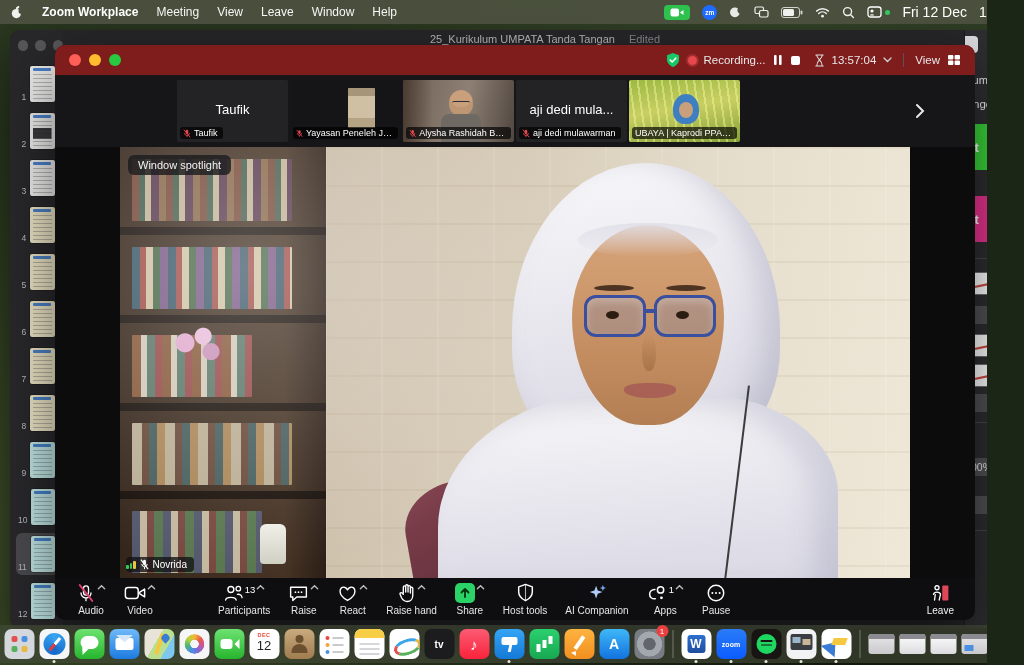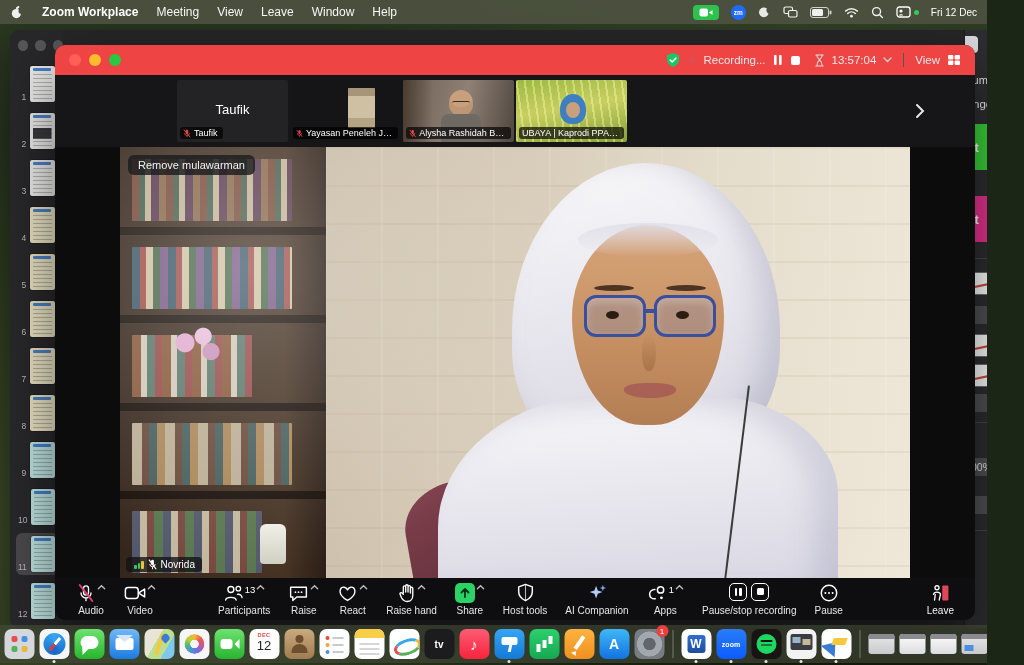--- a/index.html
+++ b/index.html
@@ -13,21 +13,21 @@
   #menubar{position:absolute;left:0;top:0;width:1024px;height:24px;background:rgba(76,81,63,.92);display:flex;align-items:center;color:#fff;font-size:12px;padding:0 10px;z-index:60}
   .mb-left{display:flex;align-items:center;gap:18px}
   .mb-app{font-weight:bold}
   .mb-item{opacity:.95}
   .mb-right{margin-left:auto;display:flex;align-items:center;gap:12px}
   .mb-cam{width:26px;height:15px;background:#2ec14e;border-radius:4px;display:flex;align-items:center;justify-content:center}
   .mb-zm{width:15px;height:15px;border-radius:50%;background:#1f6bff;color:#fff;font-size:6.5px;font-weight:bold;display:flex;align-items:center;justify-content:center}
   .mb-ico{display:flex;align-items:center;opacity:.92}
   .mb-user{display:flex;align-items:center;gap:3px}
   .gdot{width:5px;height:5px;border-radius:50%;background:#34c759}
-  .mb-date{font-size:10px}
+  .mb-date{font-size:14px}
   
   #docwin{position:absolute;left:10px;top:30px;width:1014px;height:598px;background:#262629;border-radius:10px;z-index:5;box-shadow:0 14px 40px rgba(0,0,0,.45)}
   .doc-title{position:absolute;left:420px;top:3px;width:420px;display:flex;gap:14px;align-items:center;font-size:11px;color:#b7b7ba;white-space:nowrap;overflow:hidden}
   .doc-title .edited{color:#86868a}
   #docsidebar{position:absolute;left:0;top:0;width:53px;height:598px;background:#28282b;border-radius:10px 0 0 10px;padding:8px 0 0 6px;overflow:hidden}
   .sb-dots{display:flex;gap:7px;margin:2px 0 12px 2px}
   .sb-dots i{width:11px;height:11px;border-radius:50%;background:#57575a}
   .pg-row{display:flex;align-items:flex-end;gap:4px;padding:3px 4px 3px 2px;margin:0 4px 5px 0;border-radius:6px}
   .pg-row.sel{background:rgba(255,255,255,.16)}
   .pg-num{font-size:8.5px;color:#b9b9bc;width:9px;text-align:right}
@@ -52,21 +52,21 @@
   .dp-swatch{position:absolute;left:-12px;right:9px;height:23px;border-radius:12px;background:#fff;border:1px solid #707075;overflow:hidden}
   .dp-swatch::before{content:"";position:absolute;left:-6px;right:-6px;top:50%;height:2px;background:#d24a43;transform:rotate(-12deg)}
   .dp-step{position:absolute;left:-12px;right:9px;height:18px;border-radius:5px;background:#515157;display:flex;align-items:center;justify-content:flex-end;padding-right:3px}
   .dp-zoomtxt{font-size:10.5px;color:#ececee;margin-right:8px}
   .stepbox{width:12px;height:14px;border-radius:3px;background:#3a3a40;display:flex;flex-direction:column;align-items:center;justify-content:center;gap:1px}
   .stepbox i{border-left:3px solid transparent;border-right:3px solid transparent}
   .stepbox i.up{border-bottom:3px solid #cfcfd4}
   .stepbox i.dn{border-top:3px solid #cfcfd4}
   
   #zoomwin{position:absolute;left:55px;top:45px;width:920px;height:575px;background:#1d1d20;border-radius:10px;z-index:20;box-shadow:0 24px 60px rgba(0,0,0,.55);overflow:hidden}
-  .zw-titlebar{position:absolute;left:0;top:0;right:0;height:30px;background:#ef4444;display:flex;align-items:center;padding:0 14px}
+  .zw-titlebar{position:absolute;left:0;top:0;right:0;height:30px;background:#7f1d1d;display:flex;align-items:center;padding:0 14px}
   .tl{width:12px;height:12px;border-radius:50%;margin-right:8px}
   .tl.r{background:#ff5f57}.tl.y{background:#febc2e}.tl.g{background:#28c840}
   .zw-right{margin-left:auto;display:flex;align-items:center;gap:7px;color:#e8e8e8;font-size:11.5px}
   .rec-dot{width:9px;height:9px;border-radius:50%;background:#e5484d;box-shadow:0 0 0 2px rgba(229,72,77,.35)}
   .rec-btn{display:flex;align-items:center}
   .vdiv{width:1px;height:14px;background:#55555a;margin:0 4px}
   
   .zw-strip{position:absolute;left:0;top:30px;right:0;height:72px;background:#161618;display:flex;align-items:center;padding-left:122px}
   .tile{position:relative;width:111px;height:62px;margin-right:2px;border-radius:2px;overflow:hidden;background:#222}
   .tile-center{position:absolute;left:0;right:0;top:50%;transform:translateY(-62%);text-align:center;color:#fff;font-size:13px;white-space:nowrap;overflow:hidden}
@@ -116,21 +116,21 @@
   .brw.l{left:474px}.brw.r{left:546px}
   .lens{position:absolute;top:148px;width:62px;height:42px;border:3px solid #3a4f9e;border-radius:12px;background:rgba(115,135,190,.28);box-shadow:inset 0 4px 8px rgba(255,255,255,.25)}
   .lens.l{left:464px}.lens.r{left:534px}
   .bridge{position:absolute;left:524px;top:162px;width:12px;height:4px;background:#3a4f9e}
   .eye{position:absolute;top:164px;width:13px;height:8px;border-radius:50%;background:#2c1d12}
   .eye.l{left:486px}.eye.r{left:556px}
   .nose{position:absolute;left:522px;top:188px;width:14px;height:36px;border-radius:45%;background:linear-gradient(180deg,transparent,rgba(135,85,45,.4))}
   .lips{position:absolute;left:504px;top:236px;width:52px;height:15px;border-radius:42% 42% 52% 52%;background:#a96156}
   .wire{position:absolute;left:616px;top:238px;width:2px;height:196px;background:#3c3c3c;transform:rotate(7deg)}
   .pill-remove{position:absolute;left:8px;top:8px;background:rgba(28,28,30,.82);color:#f2f2f2;font-size:11px;padding:4px 10px;border-radius:6px}
-  .nametag{position:absolute;left:6px;bottom:6px;display:flex;align-items:center;gap:4px;background:rgba(18,18,20,.78);border-radius:4px;padding:2px 7px 2px 8px;color:#fff;font-size:10px}
+  .nametag{position:absolute;left:6px;bottom:6px;display:flex;align-items:center;gap:4px;background:rgba(18,18,20,.78);border-radius:4px;padding:2px 7px 2px 0;color:#fff;font-size:10px}
   .sig{display:flex;align-items:flex-end;gap:1px}
   .sig i{width:2.5px;background:#35c759;border-radius:1px}
   .sig i:nth-child(1){height:4px}.sig i:nth-child(2){height:6px}.sig i:nth-child(3){height:8px;background:#e8c53a}
   
   .zw-toolbar{position:absolute;left:0;bottom:0;right:0;height:42px;background:#0e0e10;display:flex;align-items:center;padding:0 12px}
   .tb{position:relative;display:flex;flex-direction:column;align-items:center;justify-content:center;gap:2px;padding:0 9px;color:#e6e6e6;font-size:10px;white-space:nowrap}
   .tb .irow{display:flex;align-items:flex-start;gap:1px;height:20px}
   .tb .badge{font-size:9.5px;color:#fff;margin-top:1px}
   .tb.gapafter{margin-right:44px}
   .tb.leave{margin-left:auto;color:#f2f2f2}
@@ -280,20 +280,24 @@
             <path d="M2.8 9.5c.5-1.6 3.9-1.6 4.4 0" fill="#fff"></path>
           </svg>
         <i class="gdot"></i>
       </span>
       <span class="mb-date">Fri 12 Dec</span>
       <span class="mb-date">19.02</span>
     </div>
   </div>
 
   <div id="docwin">
+    <div class="doc-title">
+      <span>25_Kurikulum UMPATA Tanda Tangan</span>
+      <span class="edited">Edited</span>
+    </div>
 
     <div id="docsidebar">
       <div class="sb-dots">
           <i></i>
           <i></i>
           <i></i>
         </div>
       <div class="pg-row">
           <span class="pg-num">1</span>
           <div class="pg-thumb" data-color="white"></div>
@@ -478,20 +482,32 @@
             <i class="head"></i>
             <i class="body"></i>
           </div>
         <div class="tile-tag">
           <svg width="8" height="9" viewBox="0 0 10 11">
               <rect x="3.4" y="0.8" width="3.2" height="5.4" rx="1.6" fill="#e5484d"></rect>
               <path d="M2 5a3 3 0 006 0M5 8v2" fill="none" stroke="#e5484d" stroke-width="1.1"></path>
               <path d="M1 .6l8 9.6" stroke="#e5484d" stroke-width="1.2"></path>
             </svg>
           <span>Alysha Rashidah Binti...</span>
+        </div>
+      </div>
+      <div class="tile">
+        <div class="a4" style="position:absolute;inset:0"></div>
+        <div class="tile-center">aji dedi mula...</div>
+        <div class="tile-tag">
+          <svg width="8" height="9" viewBox="0 0 10 11">
+              <rect x="3.4" y="0.8" width="3.2" height="5.4" rx="1.6" fill="#e5484d"></rect>
+              <path d="M2 5a3 3 0 006 0M5 8v2" fill="none" stroke="#e5484d" stroke-width="1.1"></path>
+              <path d="M1 .6l8 9.6" stroke="#e5484d" stroke-width="1.2"></path>
+            </svg>
+          <span>aji dedi mulawarman</span>
         </div>
       </div>
       <div class="tile">
         <div class="a5" style="position:absolute;inset:0">
             <i class="head"></i>
           </div>
         <div class="tile-tag">
             <span>UBAYA | Kaprodi PPAk |...</span>
           </div>
       </div>
@@ -522,21 +538,21 @@
         <i class="brw r"></i>
         <i class="lens l"></i>
         <i class="lens r"></i>
         <i class="bridge"></i>
         <i class="eye l"></i>
         <i class="eye r"></i>
         <i class="nose"></i>
         <i class="lips"></i>
         <i class="wire"></i>
         <div class="haze"></div>
-        <div class="pill-remove">Remove mulawarman</div>
+        <div class="pill-remove">Window spotlight</div>
         <div class="nametag">
           <span class="sig">
               <i></i>
               <i></i>
               <i></i>
             </span>
           <svg width="9" height="11" viewBox="0 0 10 12">
               <rect x="3.4" y="0.8" width="3.2" height="6" rx="1.6" fill="#fff"></rect>
               <path d="M2 5.4a3 3 0 006 0M5 8.8v2.4" fill="none" stroke="#fff" stroke-width="1.1"></path>
               <path d="M1 .6l8 10.6" stroke="#fff" stroke-width="1.3"></path>
@@ -664,34 +680,20 @@
         <span class="badge">1</span>
         <svg width="9" height="9" viewBox="0 0 10 10">
               <path d="M1.5 6.5L5 3l3.5 3.5" fill="none" stroke="#bbb" stroke-width="1.5" stroke-linecap="round"></path>
             </svg>
           </div>
 
         <span>Apps</span>
       </div>
       <div class="tb">
         <div class="irow">
-            <span class="recpair">
-              <span class="recsq">
-                <i class="bar"></i>
-                <i class="bar"></i>
-              </span>
-              <span class="recsq">
-                <i class="stp"></i>
-              </span>
-            </span>
-          </div>
-        <span>Pause/stop recording</span>
-      </div>
-      <div class="tb">
-        <div class="irow">
             <svg width="20" height="20" viewBox="0 0 22 22">
               <circle cx="11" cy="11" r="8.5" fill="none" stroke="#fff" stroke-width="1.6"></circle>
               <circle cx="7" cy="11" r="1.1" fill="#fff"></circle>
               <circle cx="11" cy="11" r="1.1" fill="#fff"></circle>
               <circle cx="15" cy="11" r="1.1" fill="#fff"></circle>
             </svg>
           </div>
         <span>Pause</span>
       </div>
       <div class="tb leave">

